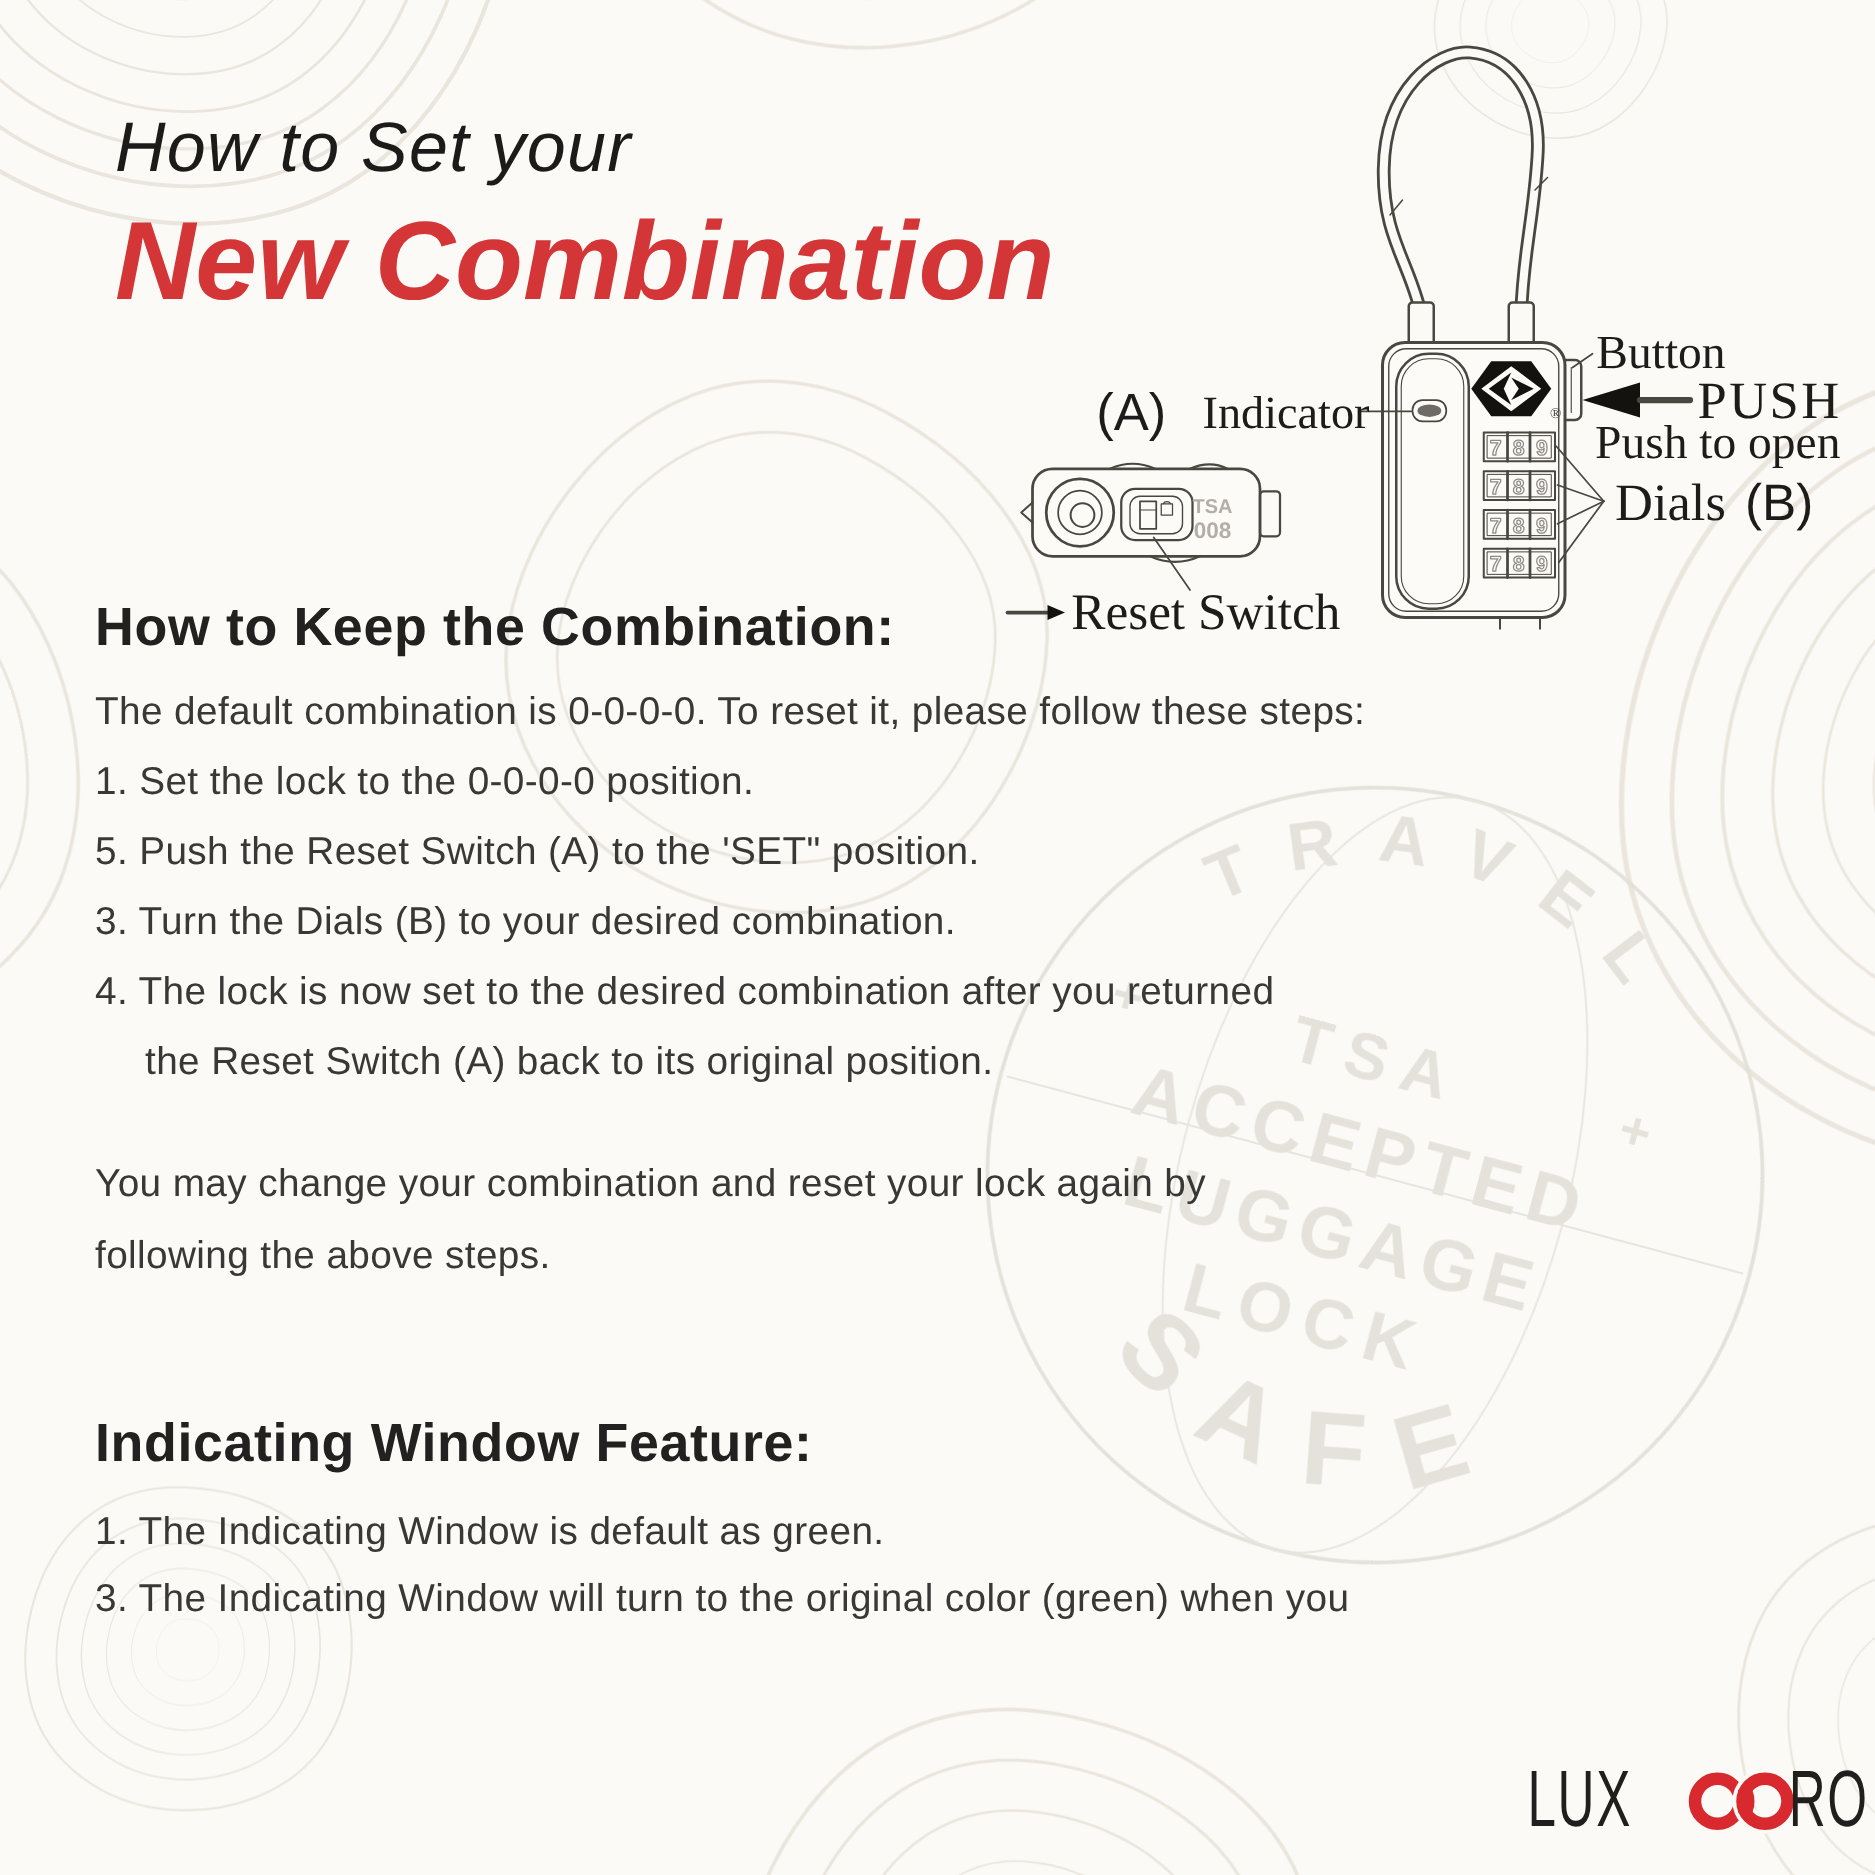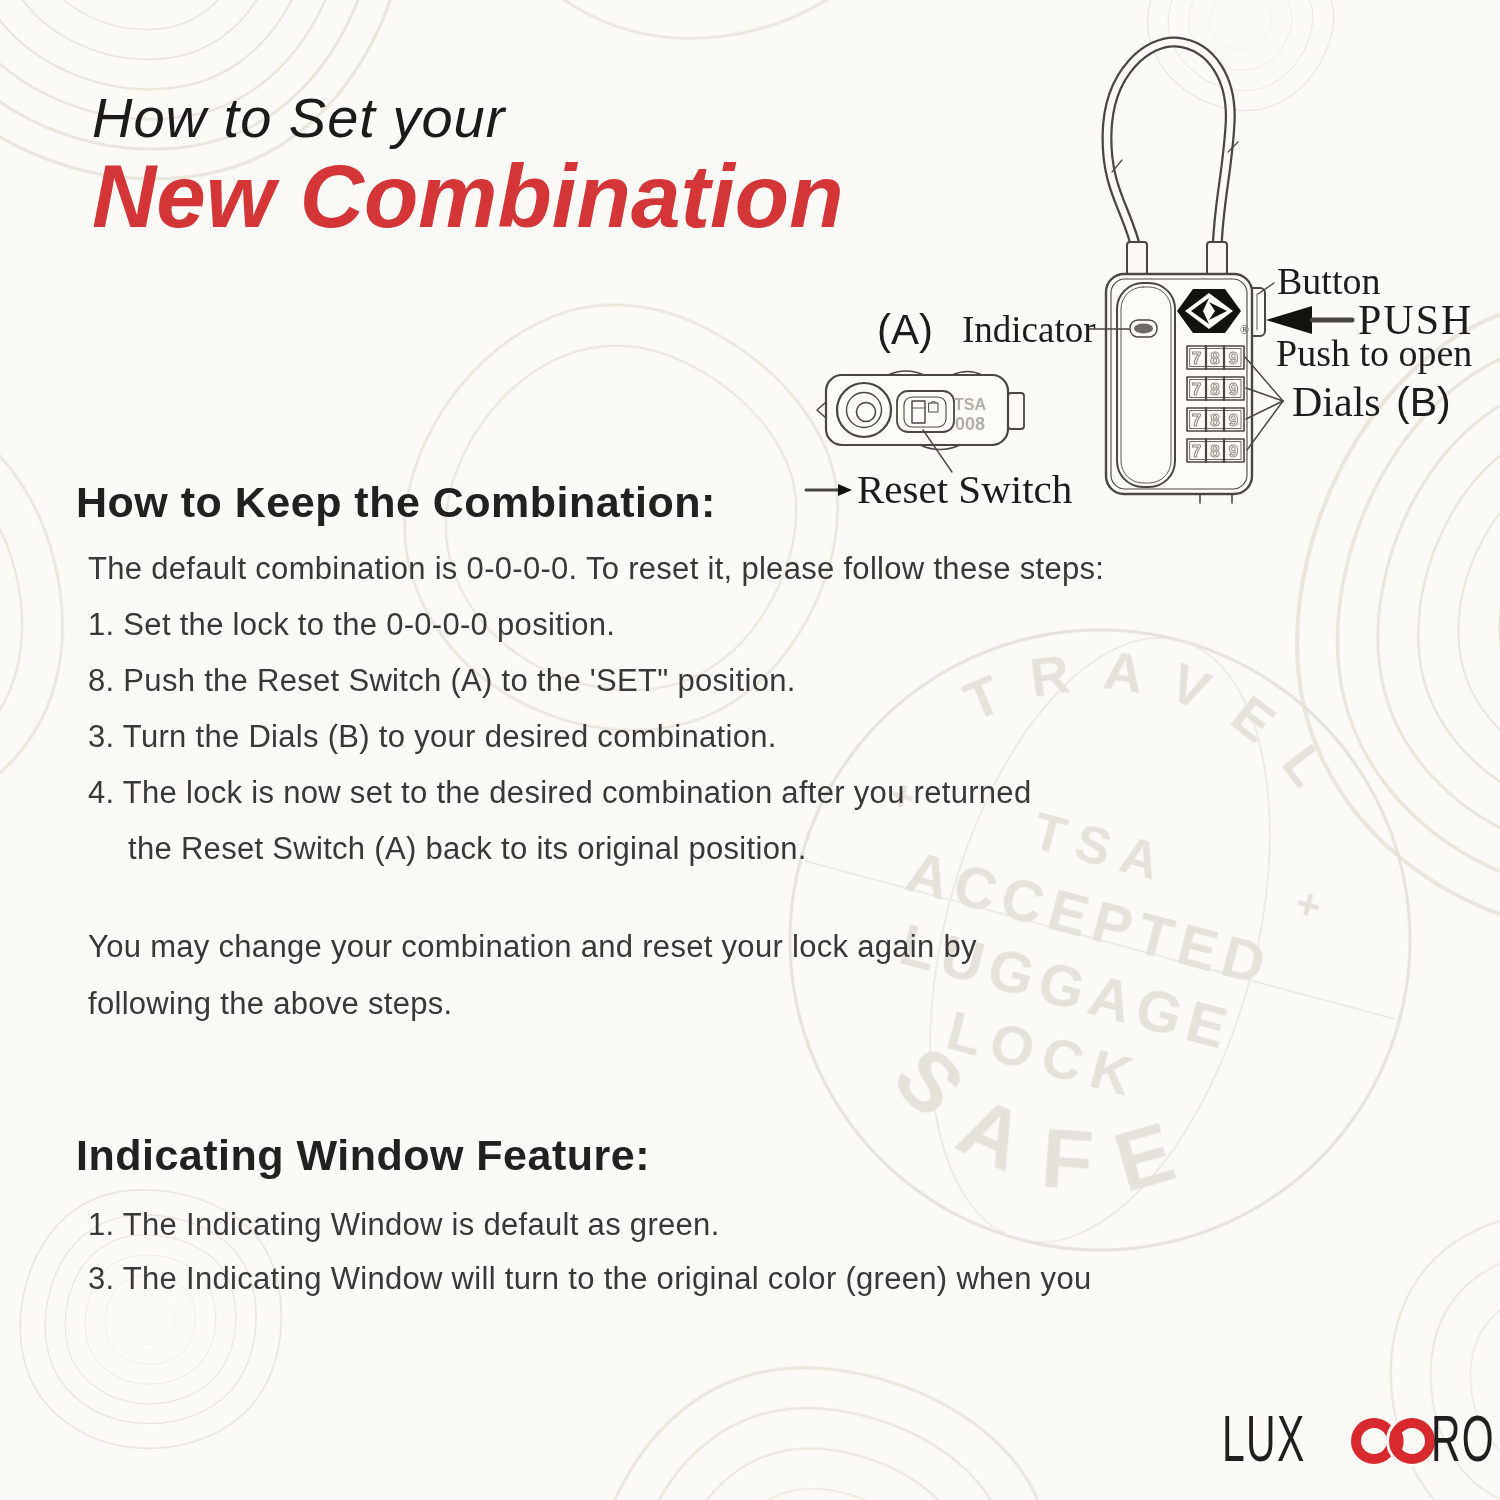--- a/index.html
+++ b/index.html
@@ -2,27 +2,27 @@
 <html><head>
 <meta charset="utf-8">
 <style>
   html,body{margin:0;padding:0;background:#fbfaf7;}
   .page{position:relative;width:1500px;height:1500px;overflow:hidden;
         background:#fbfaf7;font-family:"Liberation Sans",sans-serif;color:#33312f;}
   svg.layer{position:absolute;left:0;top:0;}
   
   .title{position:absolute;left:92px;top:88px;font-style:italic;line-height:1.08;}
   .title .t1{display:block;font-size:56px;font-weight:400;color:#1c1b19;letter-spacing:1px;}
-  .title .t2{display:block;font-size:89px;font-weight:700;color:#d43537;margin-top:0;letter-spacing:0px;}
+  .title .t2{display:block;font-size:89px;font-weight:700;color:#d43537;margin-top:12px;letter-spacing:0px;}
   
   .sec-heading{position:absolute;left:76px;font-size:43px;font-weight:700;color:#222120;letter-spacing:.5px;}
   .h-reset{top:478px;}
   .h-window{top:1131px;}
   
-  .block{position:absolute;left:76px;width:1210px;font-size:31px;color:#3a3836;letter-spacing:.3px;margin-left:12px;}
+  .block{position:absolute;left:76px;width:1210px;font-size:31px;color:#3a3836;letter-spacing:.3px;}
   .b-reset{top:541px;line-height:56px;}
   .b-note{top:918px;line-height:57px;}
   .b-window{top:1198px;line-height:54px;}
   .line{white-space:nowrap;}
   .line.indent{padding-left:40px;}
   
   .logo{position:absolute;left:1222px;top:1408px;display:flex;align-items:center;height:62px;}
   .logo .word{font-size:64px;font-weight:400;color:#211f1d;letter-spacing:2px;
               display:inline-block;transform:scaleX(.64);transform-origin:left center;line-height:1;}
   .logo .word.ro{transform-origin:left center;}
@@ -255,21 +255,21 @@
 
   <h1 class="title" style="margin:0;font-weight:normal;">
     <span class="t1">How to Set your</span>
     <span class="t2">New Combination</span>
   </h1>
 
   <div class="sec-heading h-reset">How to Keep the Combination:</div>
   <div class="block b-reset">
     <div class="line">The default combination is 0-0-0-0. To reset it, please follow these steps:</div>
     <div class="line">1. Set the lock to the 0-0-0-0 position.</div>
-    <div class="line">8. Push the Reset Switch (A) to the 'SET" position.</div>
+    <div class="line">5. Push the Reset Switch (A) to the 'SET" position.</div>
     <div class="line">3. Turn the Dials (B) to your desired combination.</div>
     <div class="line">4. The lock is now set to the desired combination after you returned</div>
     <div class="line indent">the Reset Switch (A) back to its original position.</div>
   </div>
 
   <div class="block b-note">
     <div class="line">You may change your combination and reset your lock again by</div>
     <div class="line">following the above steps.</div>
   </div>
 

